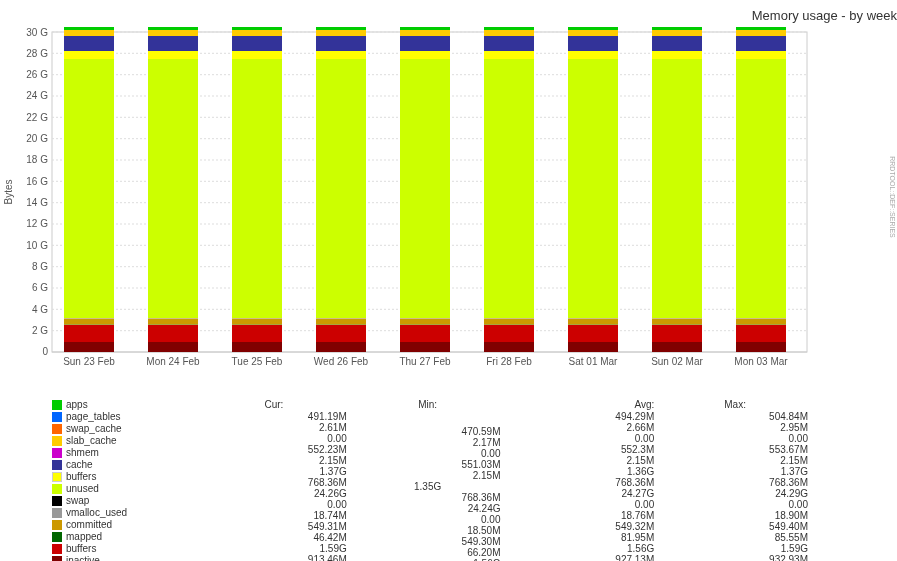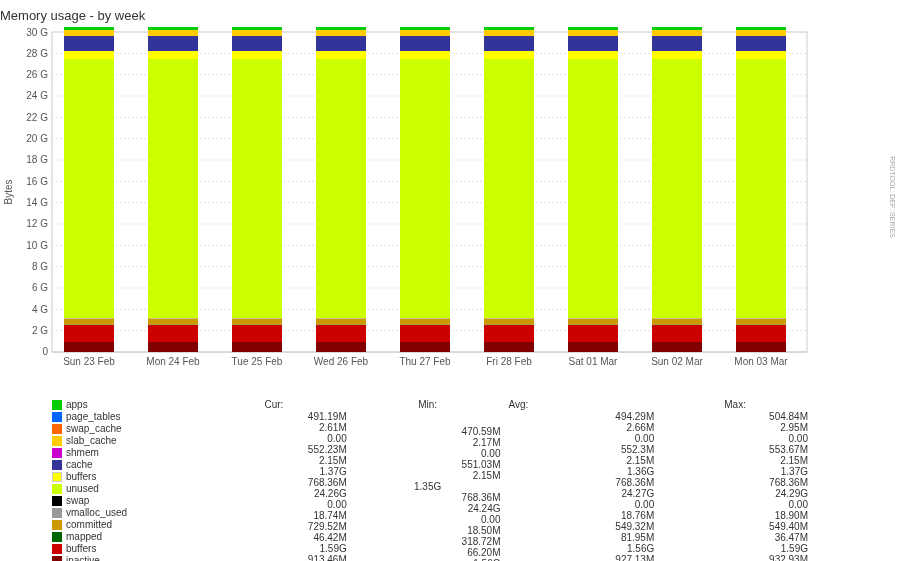--- a/index.html
+++ b/index.html
@@ -11,21 +11,21 @@
       overflow: hidden;
       position: relative;
     }
     .chart-container {
       width: 897px;
       height: 561px;
       position: relative;
       background: #fff;
     }
     .chart-title {
-      text-align: left;
+      text-align: right;
       font-size: 13px;
       color: #333;
       padding-top: 8px;
       margin-bottom: 4px;
     }
     .legend-item {
       display: flex;
       align-items: center;
       margin-bottom: 1px;
       font-size: 10px;
@@ -327,46 +327,46 @@
         <div style="text-align:right;">491.19M</div>
         <div style="text-align:right;">2.61M</div>
         <div style="text-align:right;">0.00</div>
         <div style="text-align:right;">552.23M</div>
         <div style="text-align:right;">2.15M</div>
         <div style="text-align:right;">1.37G</div>
         <div style="text-align:right;">768.36M</div>
         <div style="text-align:right;">24.26G</div>
         <div style="text-align:right;">0.00</div>
         <div style="text-align:right;">18.74M</div>
-        <div style="text-align:right;">729.52M</div>
+        <div style="text-align:right;">549.31M</div>
         <div style="text-align:right;">46.42M</div>
         <div style="text-align:right;">1.59G</div>
         <div style="text-align:right;">913.46M</div>
       </div>
 
       <div style="flex:1; padding:0 4px;">
         <div style="text-align:center; margin-bottom:15px;">Min:</div>
         <div style="text-align:right;margin-top:16px;">470.59M</div>
         <div style="text-align:right;">2.17M</div>
         <div style="text-align:right;">0.00</div>
         <div style="text-align:right;">551.03M</div>
         <div style="text-align:right;">2.15M</div>
         <div style="text-align:center;">1.35G</div>
         <div style="text-align:right;">768.36M</div>
         <div style="text-align:right;">24.24G</div>
         <div style="text-align:right;">0.00</div>
         <div style="text-align:right;">18.50M</div>
-        <div style="text-align:right;">318.72M</div>
+        <div style="text-align:right;">549.30M</div>
         <div style="text-align:right;">66.20M</div>
         <div style="text-align:right;">1.56G</div>
         <div style="text-align:right;">912.66M</div>
       </div>
 
       <div style="flex:1; padding:0 4px;">
-        <div style="text-align:left; margin-bottom:1px;">Avg:</div>
+        <div style="text-align:right; margin-bottom:1px;">Avg:</div>
         <div style="text-align:right;">494.29M</div>
         <div style="text-align:right;">2.66M</div>
         <div style="text-align:right;">0.00</div>
         <div style="text-align:right;">552.3M</div>
         <div style="text-align:right;">2.15M</div>
         <div style="text-align:right;">1.36G</div>
         <div style="text-align:right;">768.36M</div>
         <div style="text-align:right;">24.27G</div>
         <div style="text-align:right;">0.00</div>
         <div style="text-align:right;">18.76M</div>
@@ -382,20 +382,20 @@
         <div style="text-align:right;">2.95M</div>
         <div style="text-align:right;">0.00</div>
         <div style="text-align:right;">553.67M</div>
         <div style="text-align:right;">2.15M</div>
         <div style="text-align:right;">1.37G</div>
         <div style="text-align:right;">768.36M</div>
         <div style="text-align:right;">24.29G</div>
         <div style="text-align:right;">0.00</div>
         <div style="text-align:right;">18.90M</div>
         <div style="text-align:right;">549.40M</div>
-        <div style="text-align:right;">36.47M</div>
+        <div style="text-align:right;">85.55M</div>
         <div style="text-align:right;">1.59G</div>
         <div style="text-align:right;">932.93M</div>
       </div>
     </div>
   </div>
 
 </div>
 
 </body></html>

